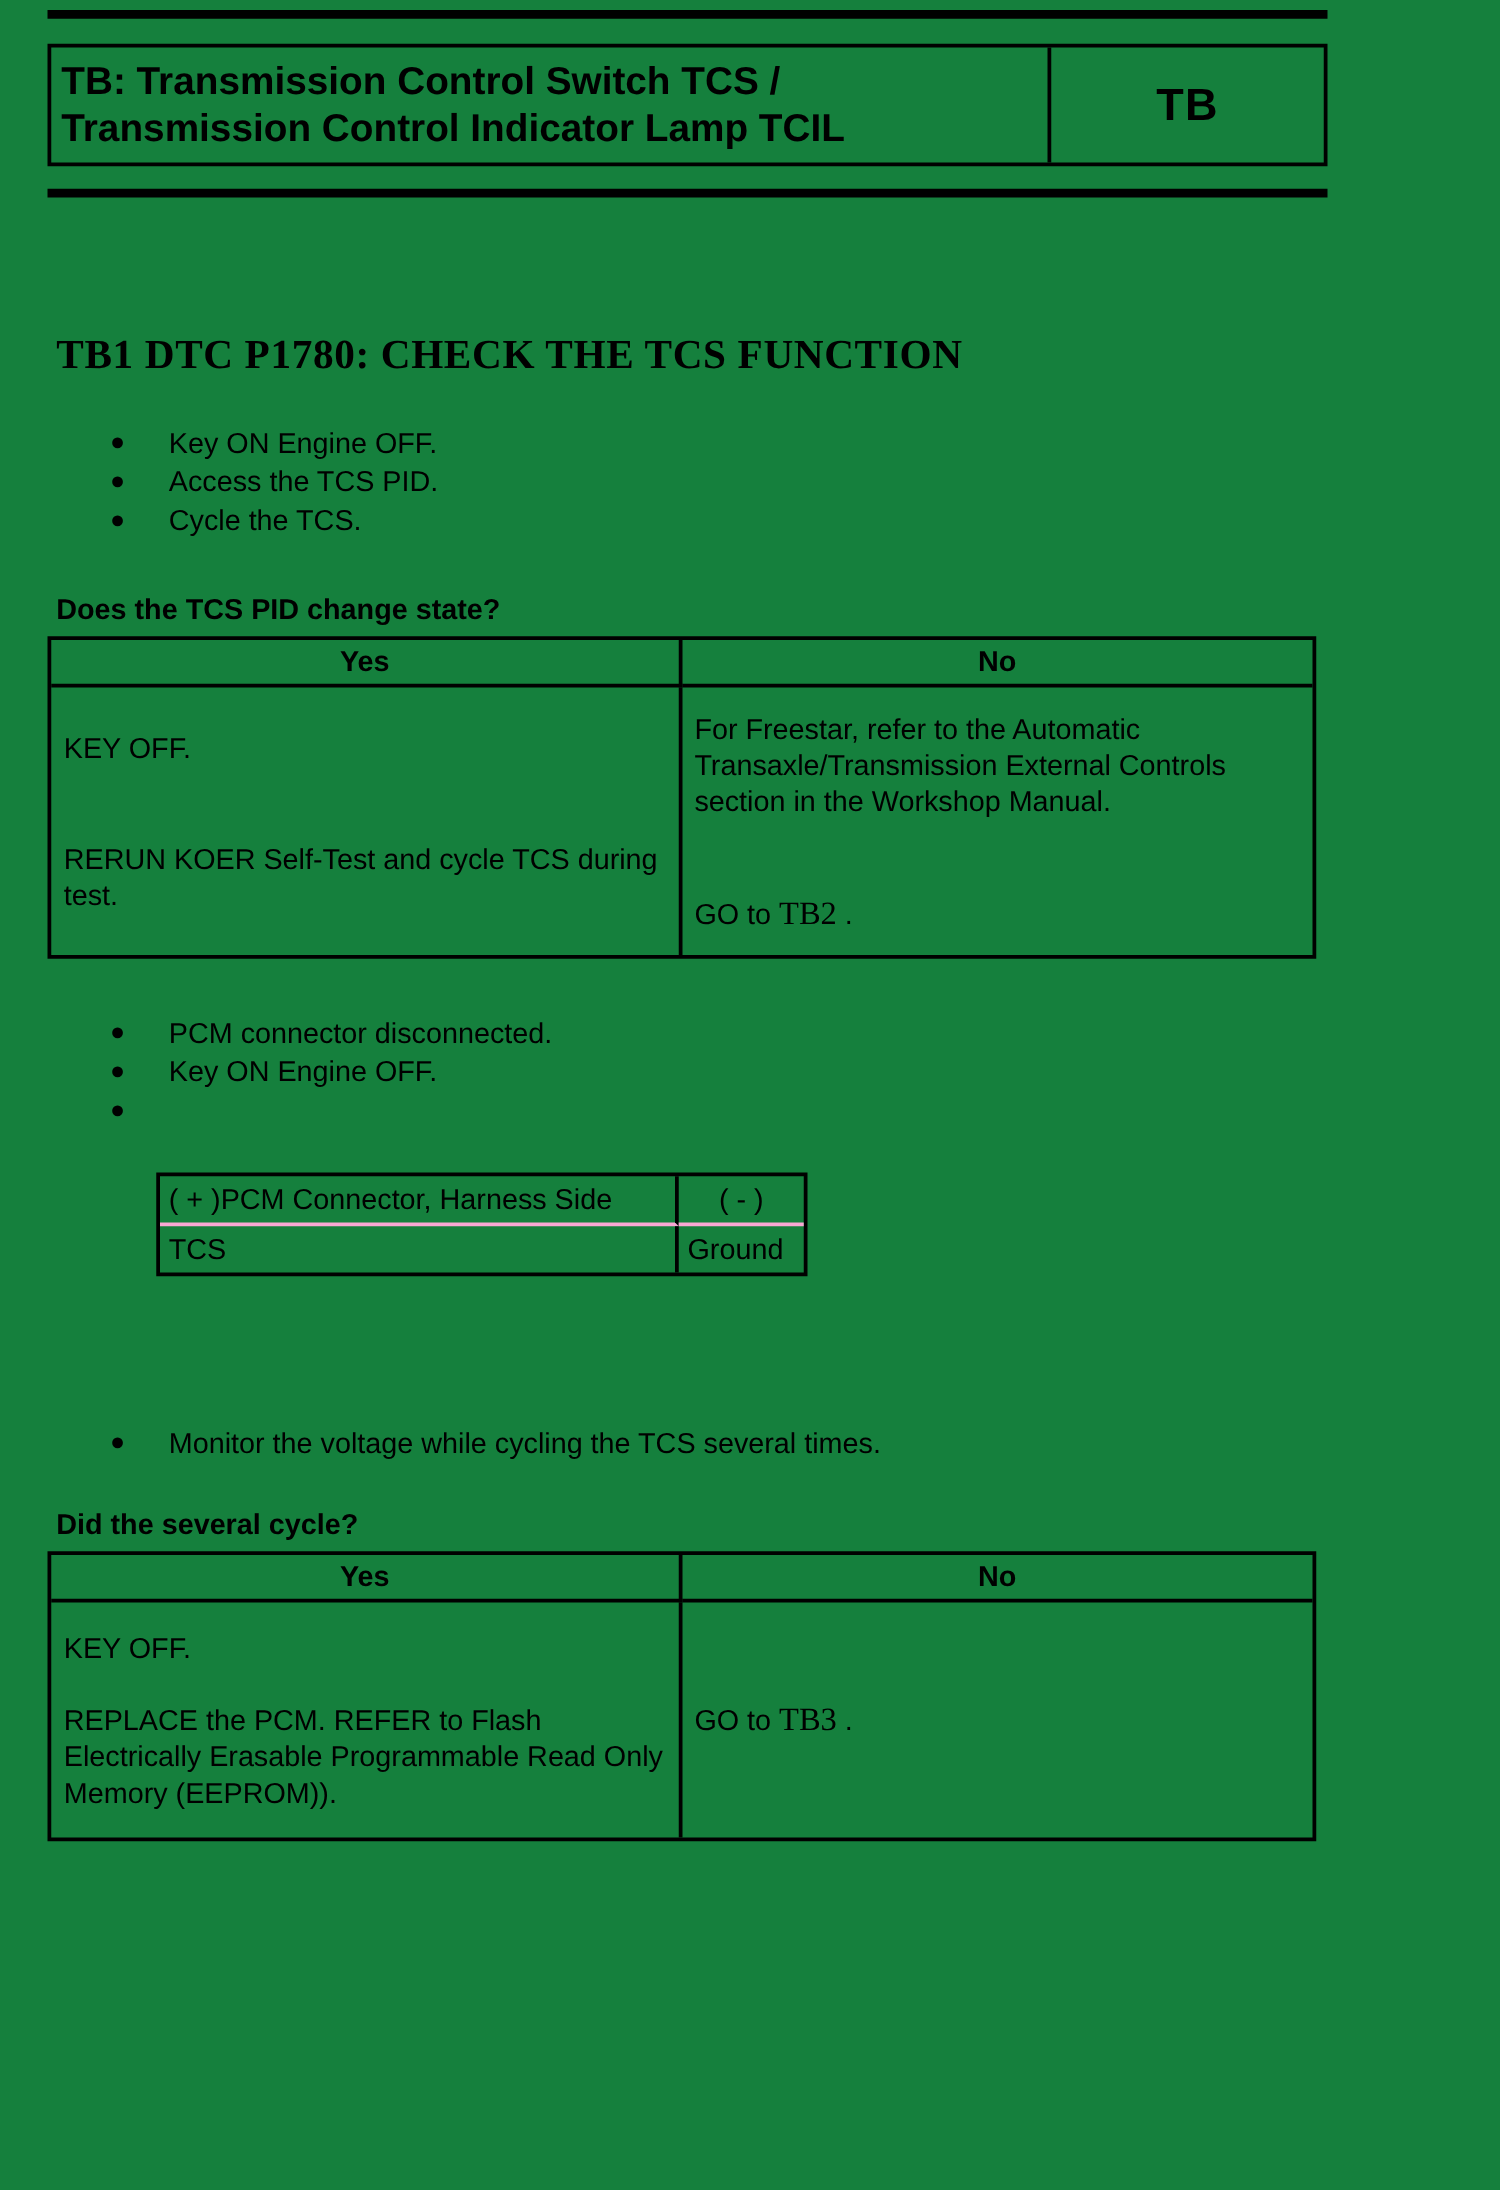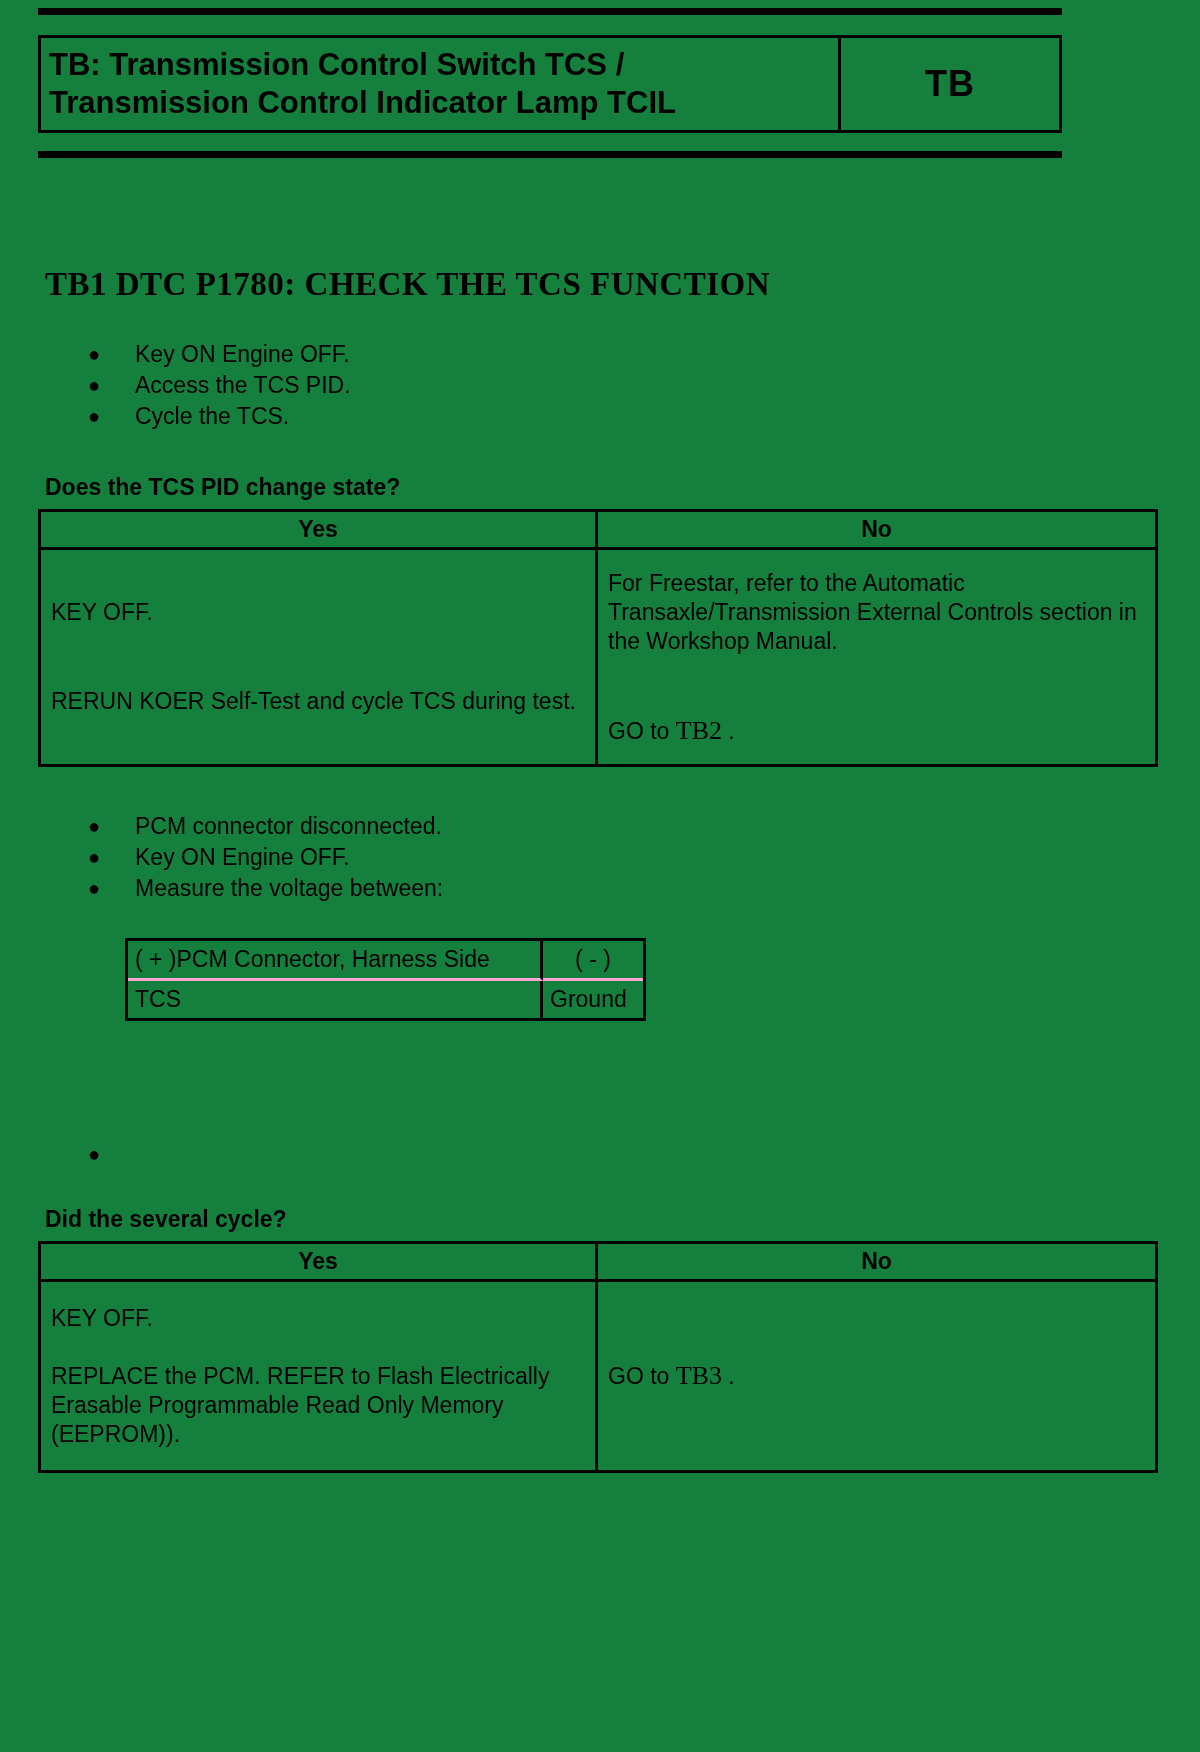--- a/index.html
+++ b/index.html
@@ -76,21 +76,21 @@
 
   .question {
     margin: 42px 0 8px 45px;
     font-weight: bold;
     font-size: 23px;
   }
   .question.q2 { margin-top: 36px; }
 
   .decision-table {
     margin-left: 38px;
-    width: 1120px;
+    width: 1015px;
     box-sizing: border-box;
     border: 3px solid #000000;
   }
   .dt-header {
     display: grid;
     grid-template-columns: 1fr 1fr;
   }
   .dt-h-cell {
     border-bottom: 3px solid #000000;
     text-align: center;
@@ -196,33 +196,33 @@
     <div class="bullet-row">
       <span class="bullet-glyph">●</span>
       <span>PCM connector disconnected.</span>
     </div>
     <div class="bullet-row">
       <span class="bullet-glyph">●</span>
       <span>Key ON Engine OFF.</span>
     </div>
     <div class="bullet-row">
       <span class="bullet-glyph">●</span>
-      <span>Measure the voltage between:</span>
     </div>
   </div>
 
   <div class="meas-table">
     <div class="mt-cell head c1">( + )PCM Connector, Harness Side</div>
     <div class="mt-cell head center">( - )</div>
     <div class="mt-cell c1">TCS</div>
     <div class="mt-cell">Ground</div>
   </div>
 
   <div class="bullet-row single">
     <span class="bullet-glyph">●</span>
+    <span>Monitor the voltage while cycling the TCS several times.</span>
   </div>
 
   <div class="question q2">Did the several cycle?</div>
 
   <div class="decision-table">
     <div class="dt-header">
       <div class="dt-h-cell left">Yes</div>
       <div class="dt-h-cell">No</div>
     </div>
     <div class="dt-body tall2">

